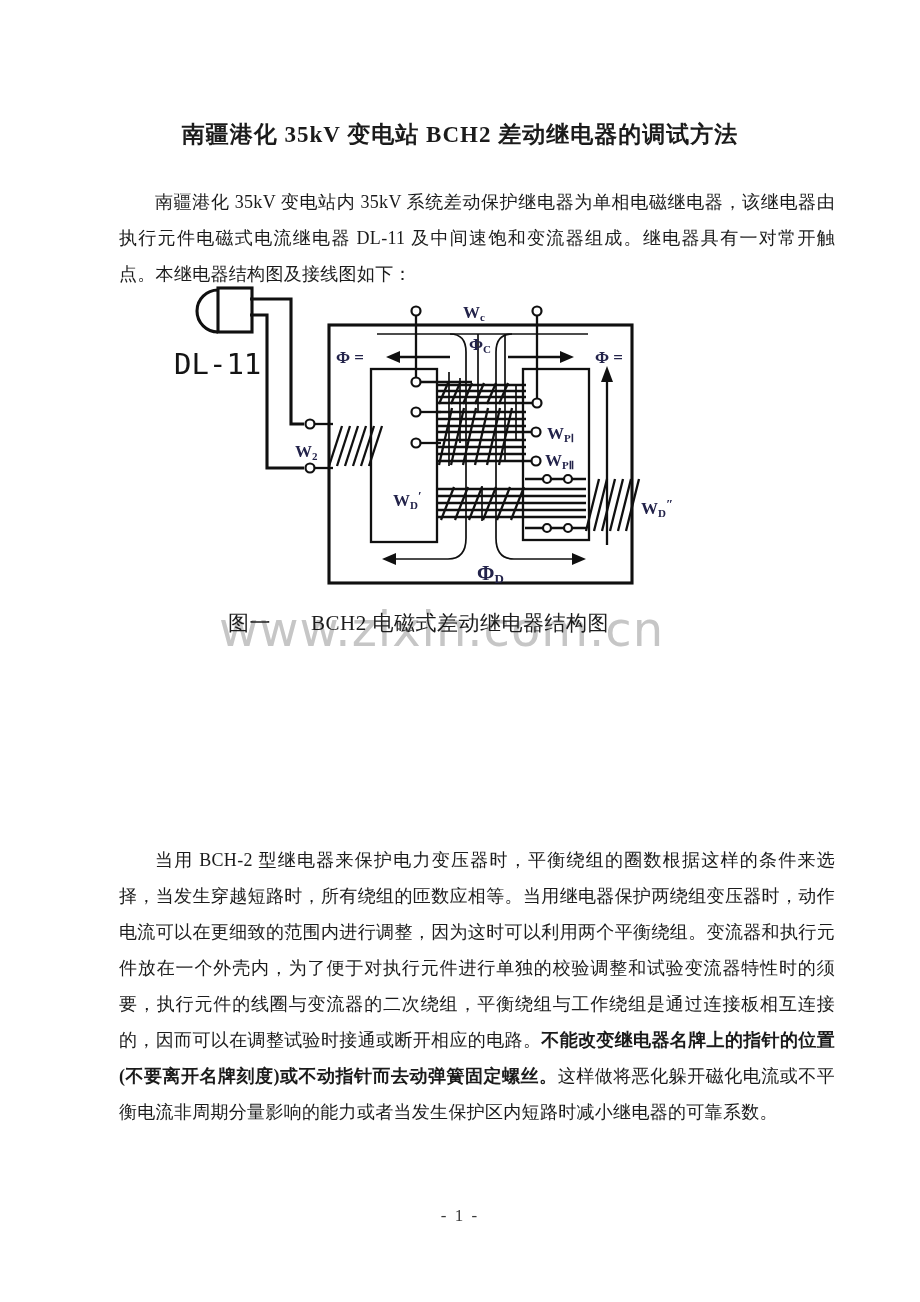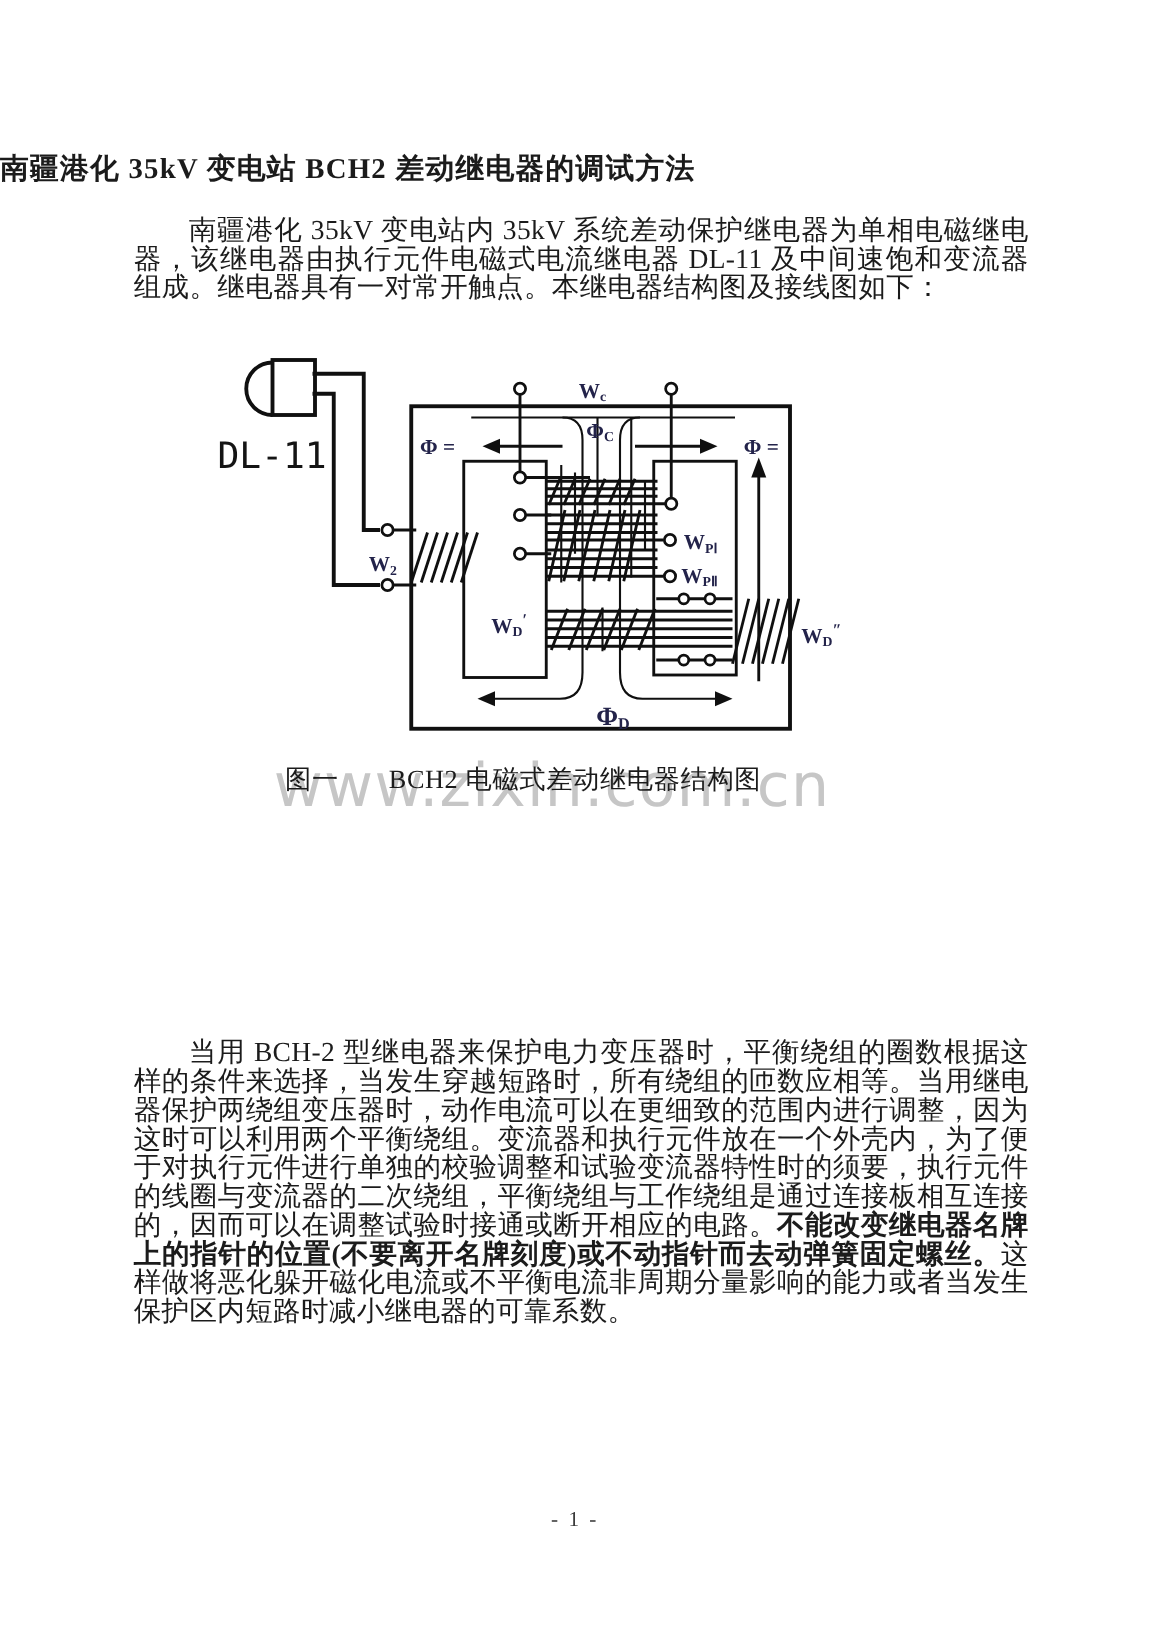--- a/index.html
+++ b/index.html
@@ -1,20 +1,20 @@
 <!DOCTYPE html>
 <html><head>
 <meta charset="utf-8">
 <style>
   html,body{margin:0;padding:0;background:#ffffff;}
   .page{position:relative;width:920px;height:1302px;background:#fff;overflow:hidden;
         font-family:"Liberation Serif","DejaVu Serif",serif;color:#1b1b1b;}
-  .title{position:absolute;top:119px;left:0;width:100%;text-align:left;margin:0;
+  .title{position:absolute;top:119px;left:0;width:100%;text-align:center;margin:0;
          font-size:23px;font-weight:700;letter-spacing:1px;}
-  .para{position:absolute;left:103px;width:716px;margin:4px;font-size:22px;line-height:23px;
+  .para{position:absolute;left:103px;width:716px;margin:16px;font-size:18px;line-height:36px;
         text-align:justify;text-indent:2em;letter-spacing:.3px;}
   #para1{top:168px;}
   #para2{top:649px;}
   #para3{top:826px;}
   .para b{font-weight:700;}
   .caption{position:absolute;top:609px;left:228px;margin:0;font-size:21px;font-weight:400;
            white-space:nowrap;letter-spacing:.5px;}
   .cap-gap{display:inline-block;width:40px;}
   .watermark{position:absolute;top:601px;left:219px;margin:0;
              font-family:"DejaVu Sans",sans-serif;font-size:48px;font-weight:400;

